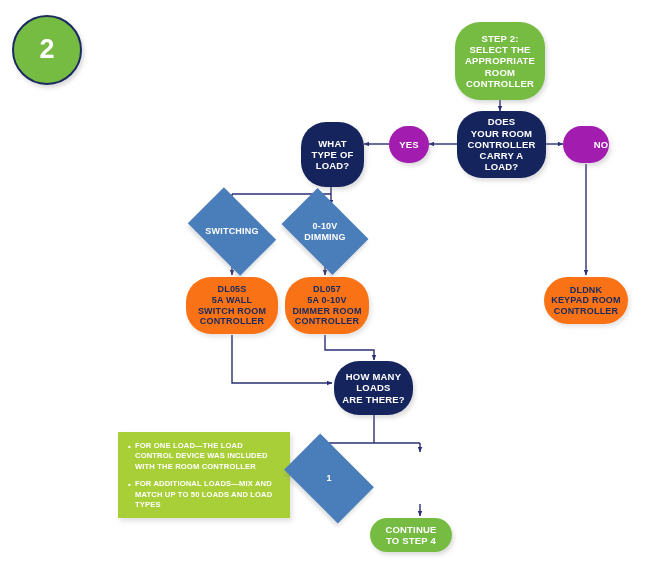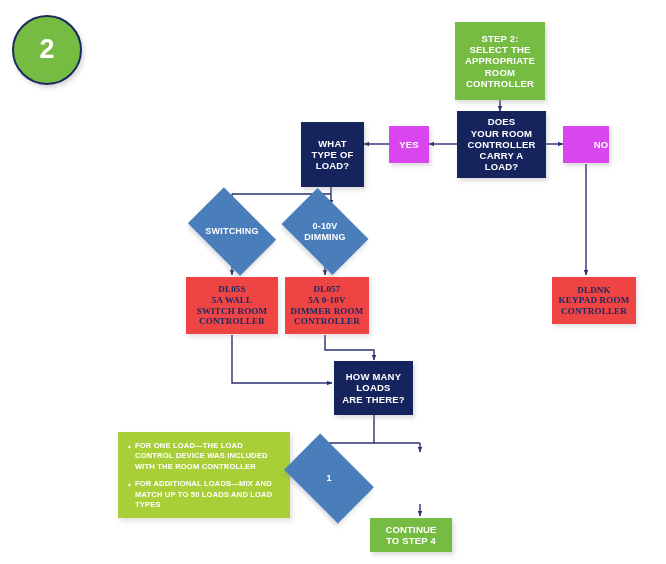--- a/index.html
+++ b/index.html
@@ -20,20 +20,21 @@
   .node {
     position: absolute;
     box-sizing: border-box;
     display: flex;
     align-items: center;
     justify-content: center;
     text-align: center;
     font-weight: bold;
     letter-spacing: 0.2px;
     line-height: 1.18;
+    border-radius: 25px;
   }
   
   #step-circle {
     left: 12px; top: 15px;
     width: 70px; height: 70px;
     border-radius: 50%;
     background: #76bc43;
     border: 2px solid #1b2a60;
     color: #ffffff;
     font-size: 27px;
@@ -47,31 +48,30 @@
     font-size: 9.5px;
     box-shadow: 2px 3px 4px rgba(140,140,140,0.30);
   }
   .navy-box {
     background: #16245e;
     color: #ffffff;
     font-size: 9.5px;
     box-shadow: 2px 3px 4px rgba(140,140,140,0.30);
   }
   .blue-box {
-    background: #d946ef;
+    background: #a21caf;
     color: #ffffff;
     font-size: 9.5px;
     box-shadow: 2px 3px 4px rgba(140,140,140,0.30);
   }
   .lightblue-box {
-    background: #ef4444;
+    background: #f97316;
     color: #1b2a60;
     font-size: 9px;
     box-shadow: 2px 3px 4px rgba(150,150,150,0.26);
-    font-family: Liberation Serif, serif;
   }
   
   .diamond-wrap {
     position: absolute;
   }
   .diamond-shape {
     position: absolute;
     left: 0; top: 0;
     width: 100%; height: 100%;
     background: #4a7ebb;
@@ -208,21 +208,21 @@
   <div class="node lightblue-box" style="left:186px; top:277px; width:92px; height:57px; white-space:pre-line;">DL05S
 5A WALL
 SWITCH ROOM
 CONTROLLER</div>
 
   <div class="node lightblue-box" style="left:285px; top:277px; width:84px; height:57px; white-space:pre-line;">DL057
 5A 0-10V
 DIMMER ROOM
 CONTROLLER</div>
 
-  <div class="node lightblue-box" style="left:544px; top:277px; width:84px; height:47px; white-space:pre-line;margin-left:8px;">DLDNK
+  <div class="node lightblue-box" style="left:544px; top:277px; width:84px; height:47px; white-space:pre-line;">DLDNK
 KEYPAD ROOM
 CONTROLLER</div>
 
   <div class="node navy-box" style="left:334px; top:361px; width:79px; height:54px; white-space:pre-line;">HOW MANY
 LOADS
 ARE THERE?</div>
 
   <div id="note-box">
     <div class="note-item">
       <span class="note-bullet">•</span>

